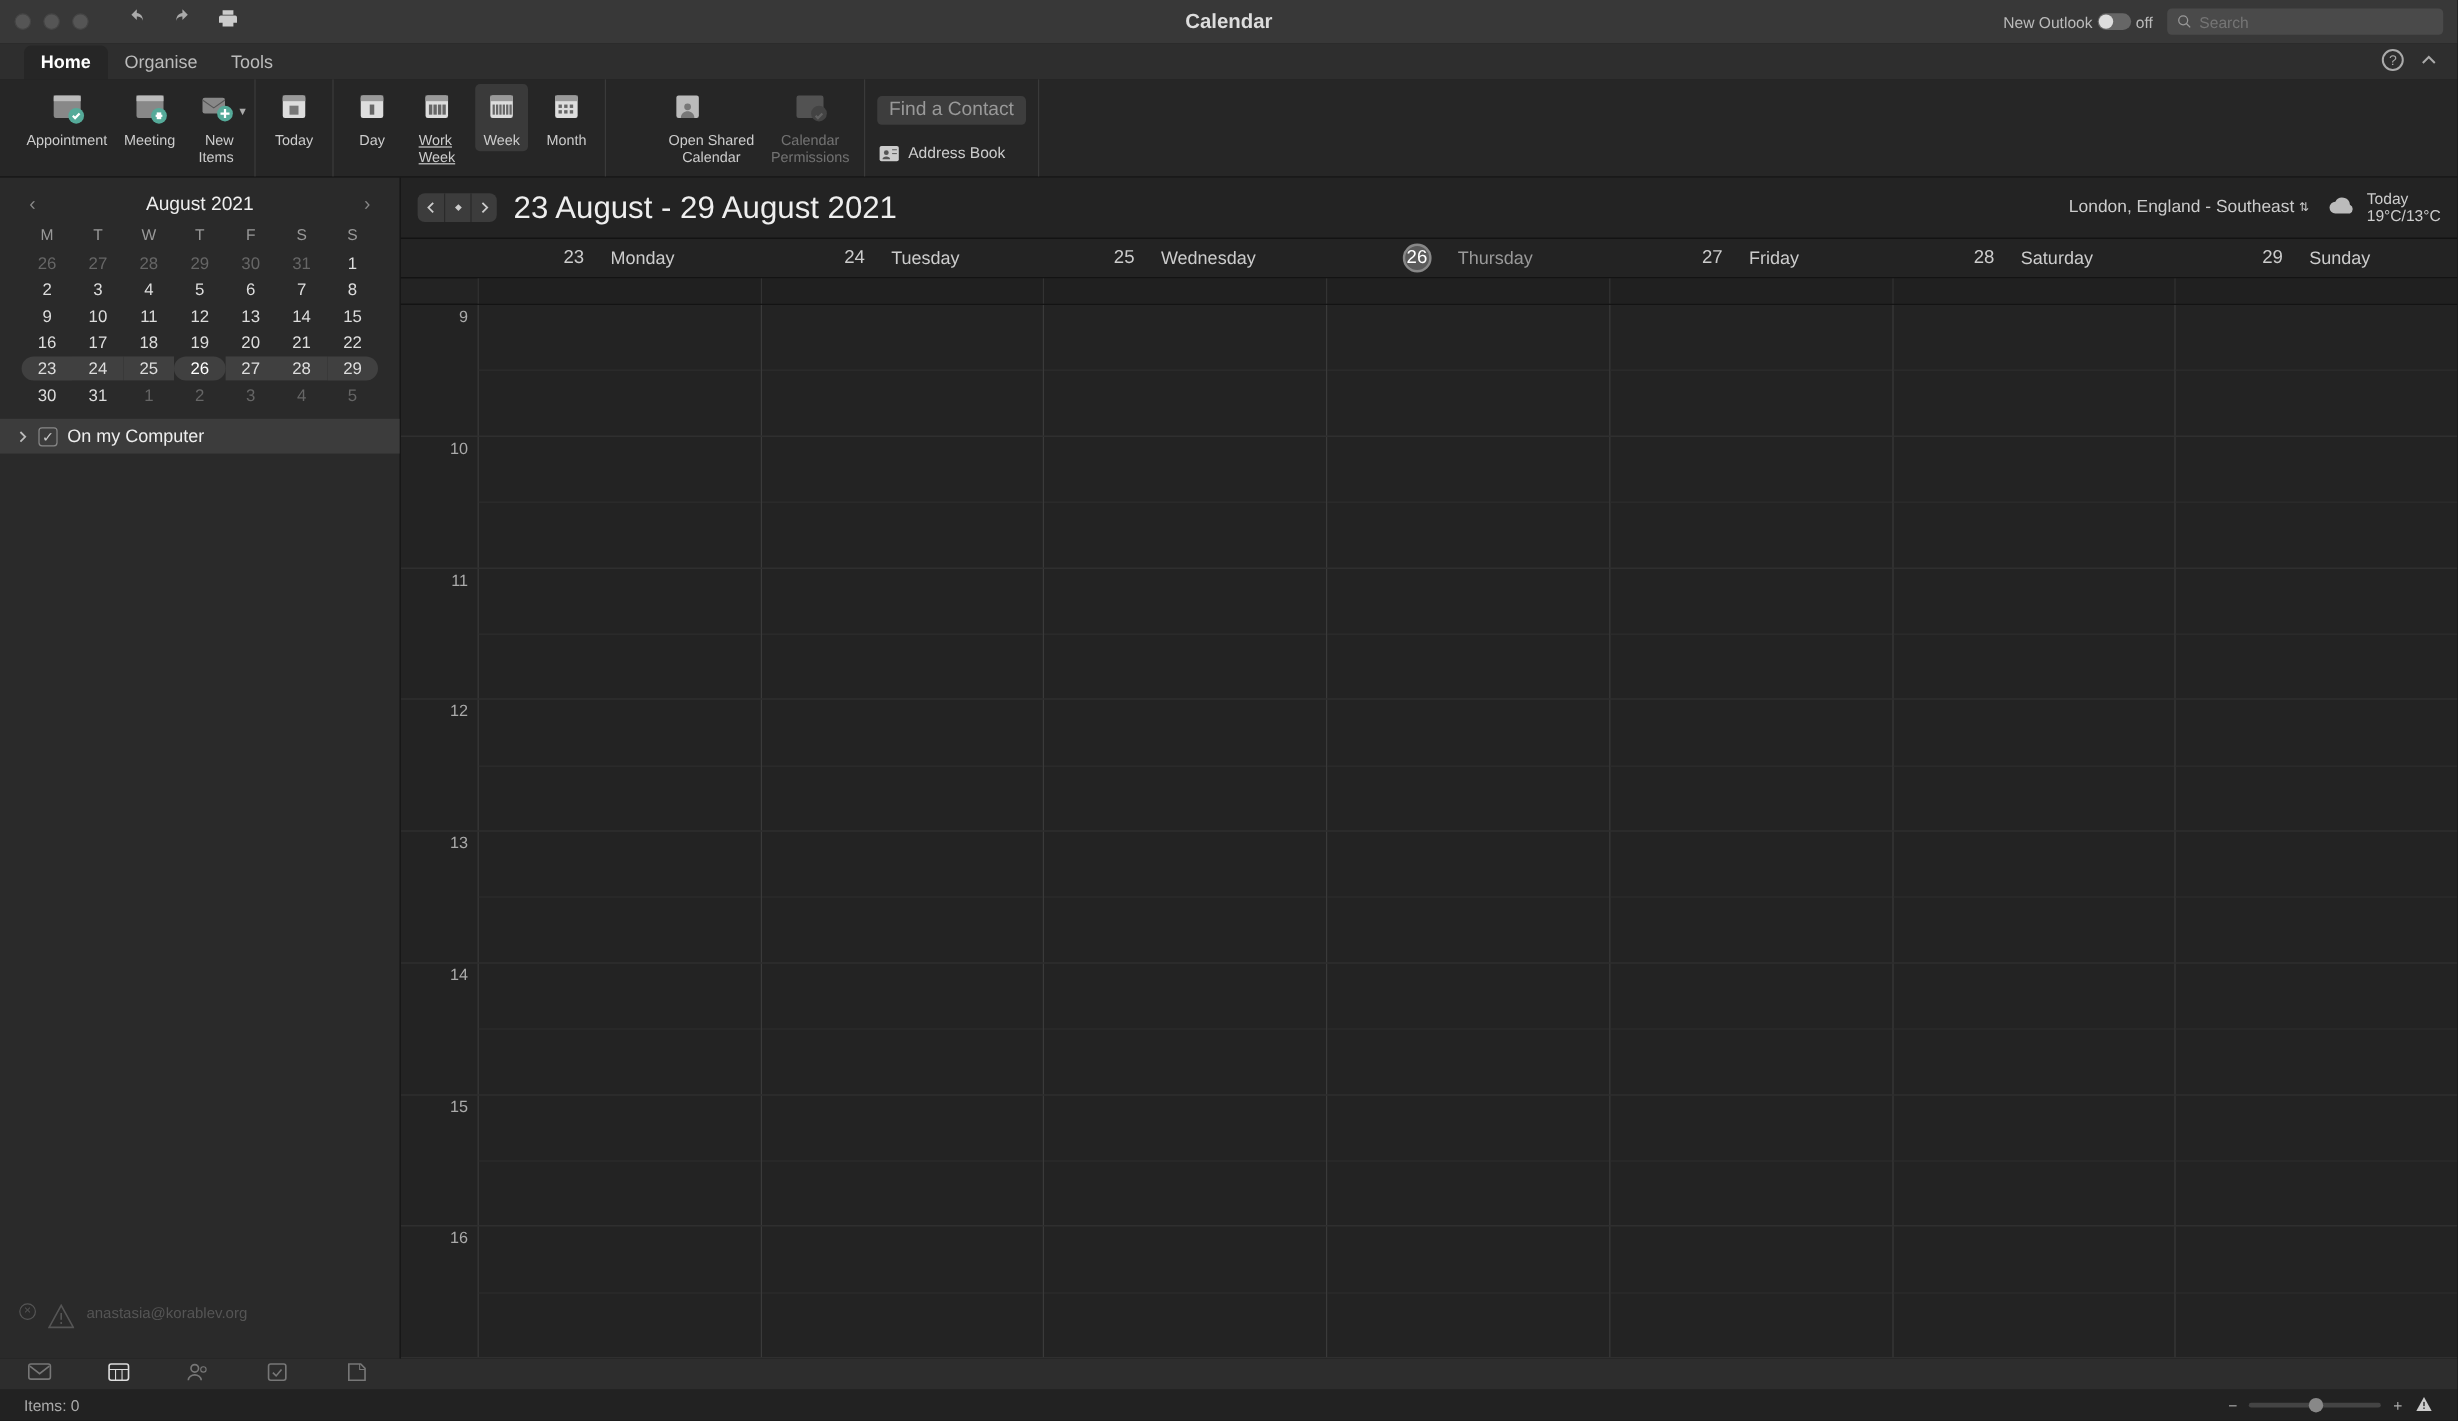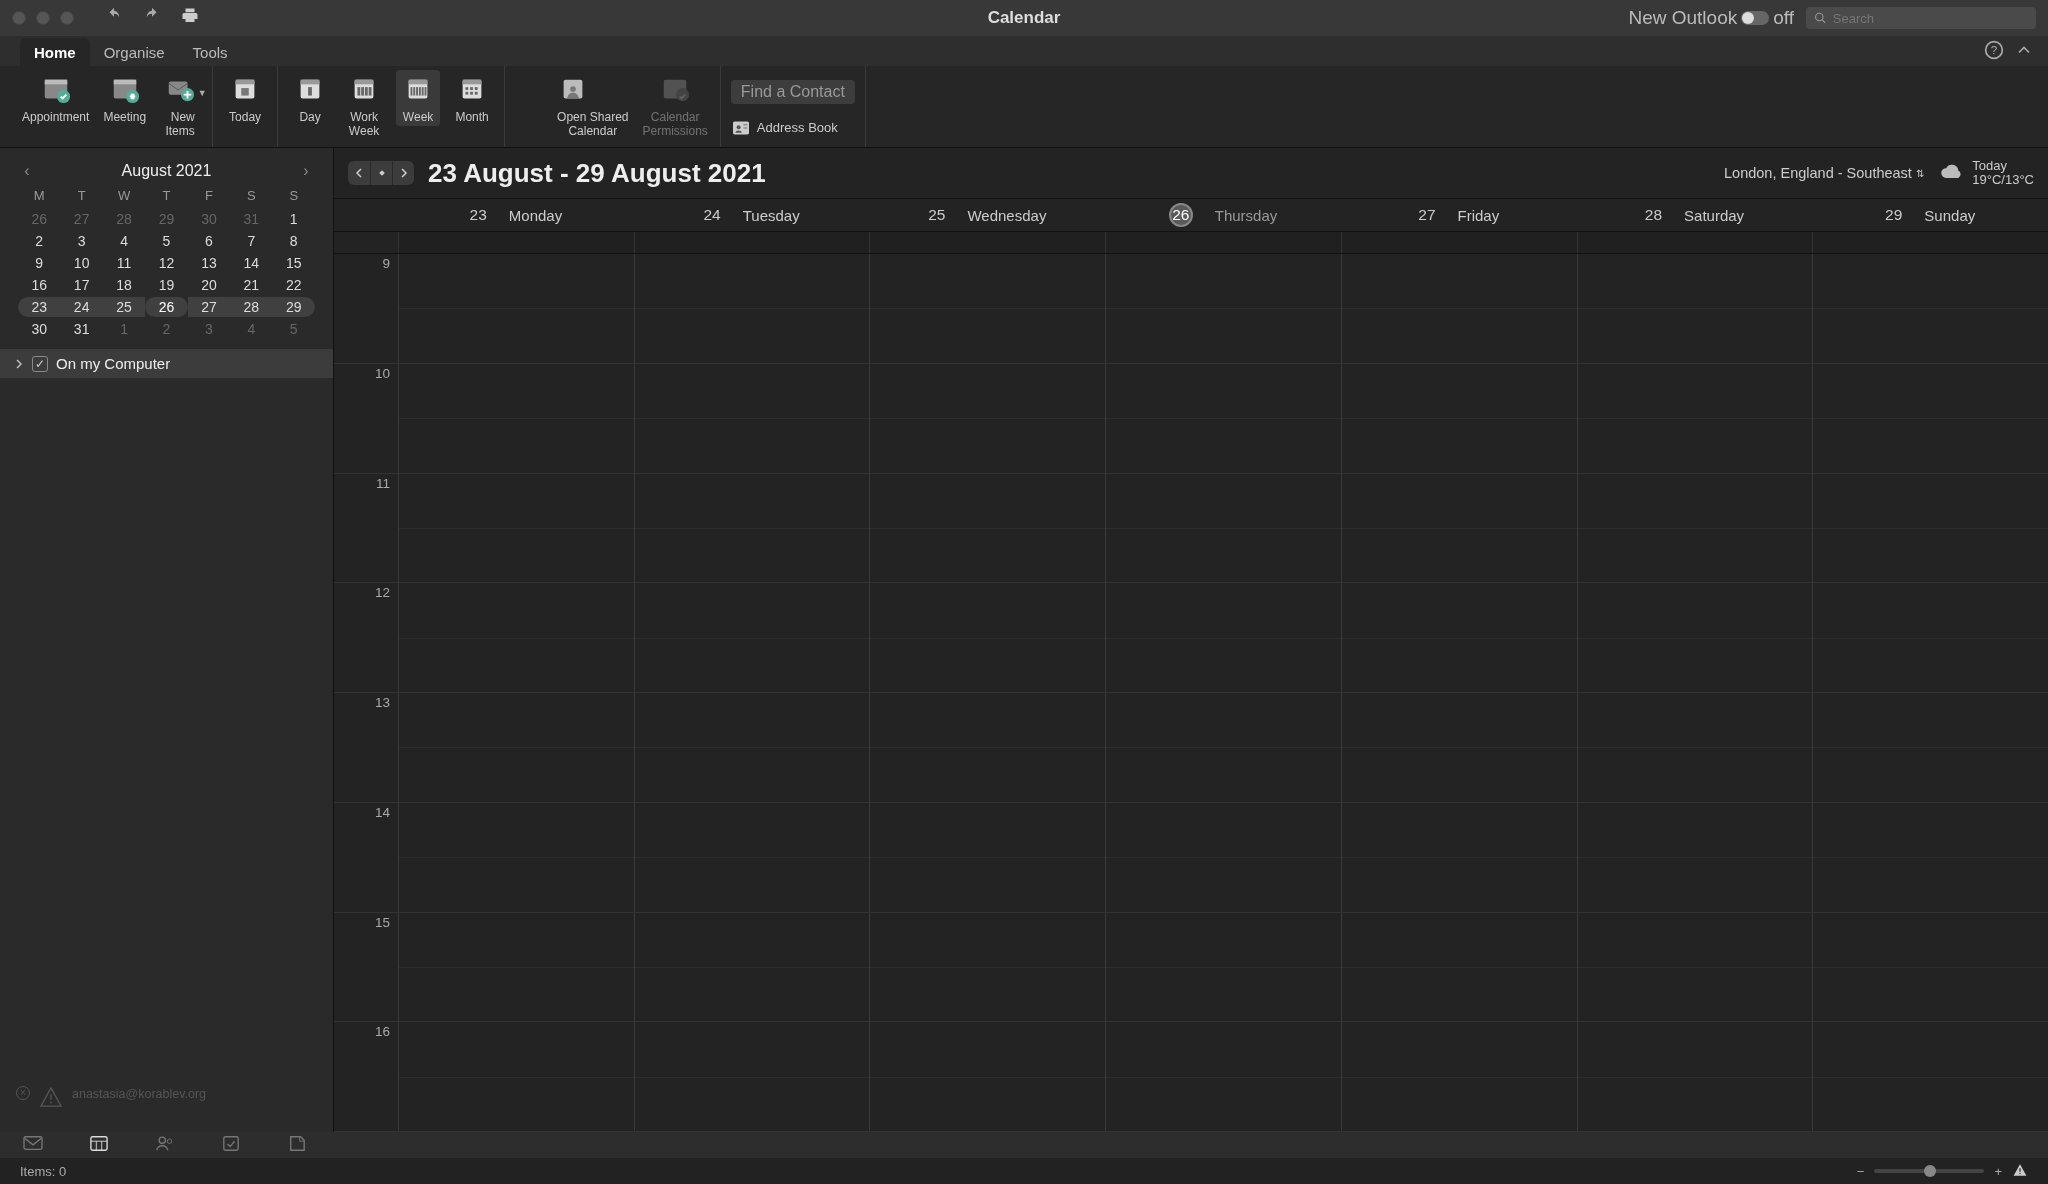--- a/index.html
+++ b/index.html
@@ -6,21 +6,21 @@
 html, body { width: 2048px; height: 1184px; background: #1a1a1a; color: #ccc; overflow: hidden; }
 
 
 .titlebar { height: 36px; background: #383838; display: flex; align-items: center; padding: 0 12px; position: relative; }
 .traffic { display: flex; gap: 10px; }
 .traffic span { width: 14px; height: 14px; border-radius: 50%; background: #555; border: 1px solid #444; }
 .tb-center { position: absolute; left: 50%; transform: translateX(-50%); font-weight: 600; color: #ddd; font-size: 17px; }
 .tb-tools { display: flex; gap: 18px; margin-left: 30px; }
 .tb-tools svg { width: 20px; height: 18px; fill: #aaa; }
 .tb-right { margin-left: auto; display: flex; align-items: center; gap: 12px; }
-.toggle { display: flex; align-items: center; gap: 4px; font-size: 19px; color: #bbb; }
+.toggle { display: flex; align-items: center; gap: 4px; font-size: 13px; color: #bbb; }
 .toggle .pill { width: 28px; height: 14px; border-radius: 7px; background: #666; position: relative; }
 .toggle .pill::after { content: ""; width: 12px; height: 12px; border-radius: 50%; background: #ddd; position: absolute; left: 1px; top: 1px; }
 .search { display: flex; align-items: center; background: #4a4a4a; border-radius: 4px; padding: 2px 8px; width: 230px; height: 22px; }
 .search svg { width: 14px; height: 14px; fill: #999; margin-right: 6px; }
 .search input { background: transparent; border: 0; outline: 0; color: #ccc; font-size: 13px; width: 100%; }
 
 
 .apptabs { height: 30px; background: #2e2e2e; display: flex; align-items: flex-end; padding-left: 20px; position: relative; }
 .apptab { padding: 6px 14px 5px; font-size: 15px; color: #bbb; cursor: pointer; }
 .apptab.active { background: #262626; border-radius: 6px 6px 0 0; color: #fff; font-weight: 600; }
@@ -68,21 +68,21 @@
 .sb-err .warn { width:22px; flex:none; fill:#555; }
 .sb-err .em { color:#555; font-size:12.5px; }
 
 
 .main { flex: 1; display: flex; flex-direction: column; background: #232323; }
 .main-head { height: 50px; display: flex; align-items: center; padding: 0 14px; gap: 14px; }
 .mh-nav { display: flex; background: #3c3c3c; border-radius: 6px; overflow: hidden; }
 .mh-nav span { width: 22px; height: 24px; display:flex; align-items:center; justify-content:center; cursor:pointer; }
 .mh-nav span + span { border-left: 1px solid #2a2a2a; }
 .mh-nav svg { width: 10px; height: 10px; fill: #ccc; }
-.mh-title { font-size: 26px; color: #eee; font-weight: 700; }
+.mh-title { font-size: 26px; color: #eee; font-weight: 400; }
 .mh-right { margin-left: auto; display: flex; align-items: center; gap: 14px; font-size: 14.5px; color: #ccc; }
 .mh-right .loc { display: flex; align-items: center; gap: 4px; }
 .mh-right .wx { display:flex; align-items:center; gap:8px; }
 .mh-right .wx svg { width: 26px; height: 20px; fill: #bbb; }
 .mh-right .tmp { display:flex; flex-direction:column; line-height:1.1; font-size:13px; }
 
 .dayheaders { display: flex; border-top: 1px solid #111; border-bottom: 1px solid #111; height: 34px; }
 .dh-gutter { width: 64px; flex: none; }
 .dh-cell { flex: 1; display:flex; align-items:center; justify-content:center; font-size: 15px; color:#ccc; gap: 22px; }
 .dh-cell .num { font-size: 15.5px; }
@@ -229,21 +229,21 @@
       <div class="rb-ico">
           <svg viewBox="0 0 32 32">
             <rect x="6" y="6" width="20" height="20" rx="2" fill="#ddd"></rect>
             <rect x="6" y="6" width="20" height="5" fill="#999"></rect>
             <rect x="9" y="14" width="3" height="9" fill="#666"></rect>
             <rect x="13" y="14" width="3" height="9" fill="#666"></rect>
             <rect x="17" y="14" width="3" height="9" fill="#666"></rect>
             <rect x="21" y="14" width="3" height="9" fill="#666"></rect>
           </svg>
         </div>
-      <span style="white-space:pre-line;text-align:center;">Work
+      <span style="white-space:pre-line;text-align:left;text-decoration:underline;">Work
 Week</span>
     </div>
     <div class="rb-btn sel">
       <div class="rb-ico">
           <svg viewBox="0 0 32 32">
             <rect x="6" y="6" width="20" height="20" rx="2" fill="#ddd"></rect>
             <rect x="6" y="6" width="20" height="5" fill="#999"></rect>
             <rect x="8" y="14" width="2" height="9" fill="#666"></rect>
             <rect x="11" y="14" width="2" height="9" fill="#666"></rect>
             <rect x="14" y="14" width="2" height="9" fill="#666"></rect>

